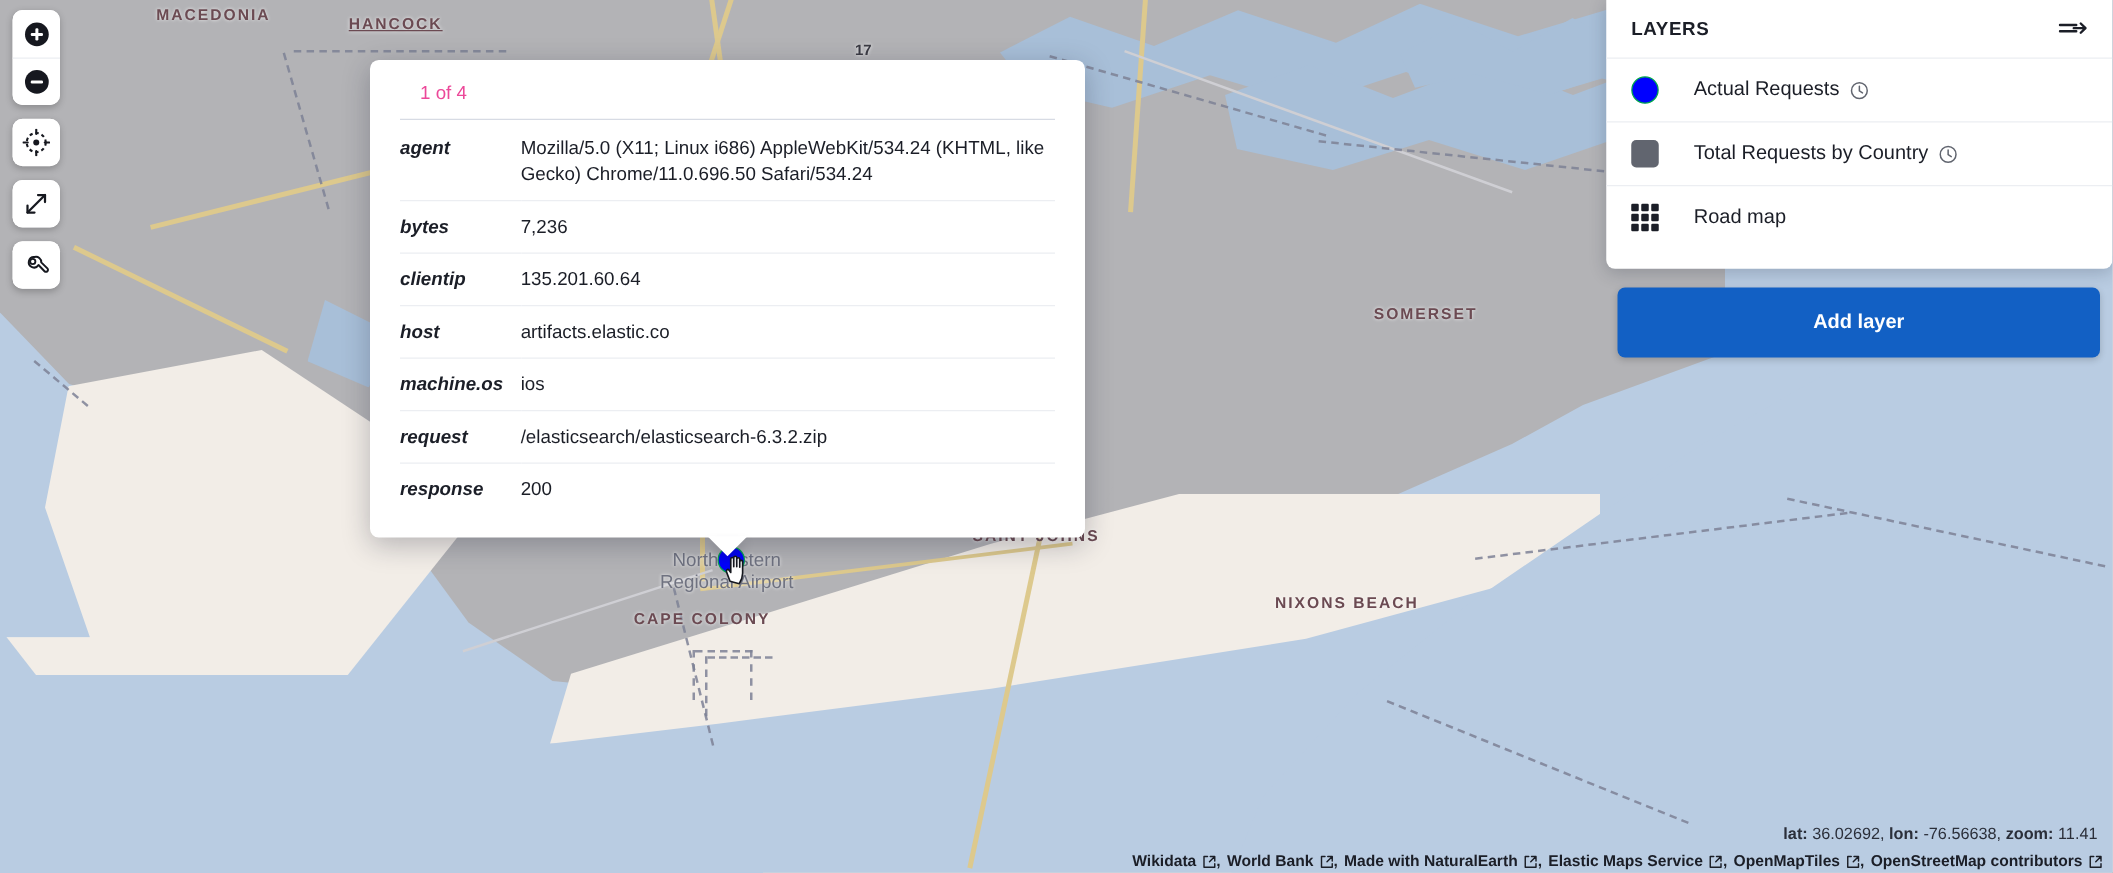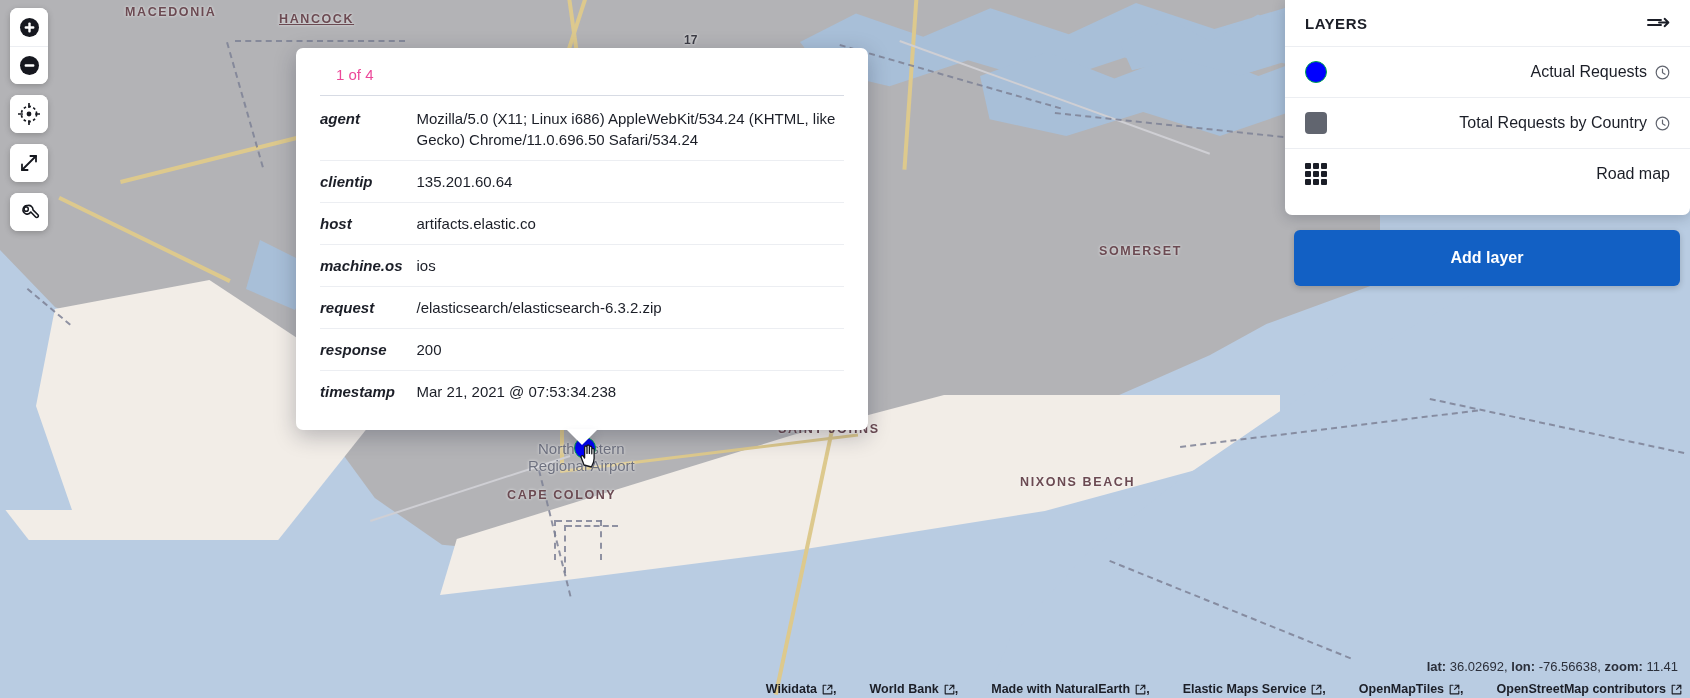--- a/index.html
+++ b/index.html
@@ -288,24 +288,23 @@
     color: #1b1e27;
   }
   .collapse-btn {
     cursor: pointer;
     display: flex;
     align-items: center;
   }
   .layer-row {
     display: flex;
     align-items: center;
-    gap: 16px;
+    gap: 28px;
     padding: 14px 20px;
     cursor: pointer;
-    justify-content: space-between;
   }
   .layer-row + .layer-row { border-top: 1px solid #eceef2; }
   .layer-row:last-child { border-bottom: 1px solid #eceef2; }
   .layer-name {
     font-size: 16px;
     color: #1b1e27;
     display: flex;
     align-items: center;
     gap: 8px;
   }
@@ -366,21 +365,21 @@
     bottom: 2px;
     font-size: 12.5px;
     font-weight: 700;
     color: #1b1e27;
     z-index: 20;
     display: flex;
     align-items: center;
     gap: 0px;
     white-space: nowrap;
   }
-  .attr-item { display: inline-flex; align-items: center; gap: 5px; cursor: pointer; margin-left: 28px; }
+  .attr-item { display: inline-flex; align-items: center; gap: 5px; cursor: pointer; }
   .attr-sep { margin-right: 5px; }
   .ext-icon { display: inline-block; }
 </style>
 </head>
 <body>
 
 <div id="app">
 
   <div class="map-canvas">
 
@@ -499,20 +498,24 @@
 
   <div class="popover">
     <div class="popover-head">1 of 4</div>
     <div class="popover-divider"></div>
     <div class="popover-body">
       <table class="kv">
         <tbody>
           <tr>
             <td class="k">agent</td>
             <td class="v">Mozilla/5.0 (X11; Linux i686) AppleWebKit/534.24 (KHTML, like Gecko) Chrome/11.0.696.50 Safari/534.24</td>
+          </tr>
+          <tr>
+            <td class="k">bytes</td>
+            <td class="v">7,236</td>
           </tr>
           <tr>
             <td class="k">clientip</td>
             <td class="v">135.201.60.64</td>
           </tr>
           <tr>
             <td class="k">host</td>
             <td class="v">artifacts.elastic.co</td>
           </tr>
           <tr>
@@ -520,24 +523,20 @@
             <td class="v">ios</td>
           </tr>
           <tr>
             <td class="k">request</td>
             <td class="v">/elasticsearch/elasticsearch-6.3.2.zip</td>
           </tr>
           <tr>
             <td class="k">response</td>
             <td class="v">200</td>
           </tr>
-          <tr>
-            <td class="k">timestamp</td>
-            <td class="v">Mar 21, 2021 @ 07:53:34.238</td>
-          </tr>
         </tbody>
       </table>
     </div>
     <div class="popover-tail"></div>
   </div>
 
   <div class="layers-panel">
     <div class="layers-head">
       <span class="layers-title">LAYERS</span>
       <span class="collapse-btn">

